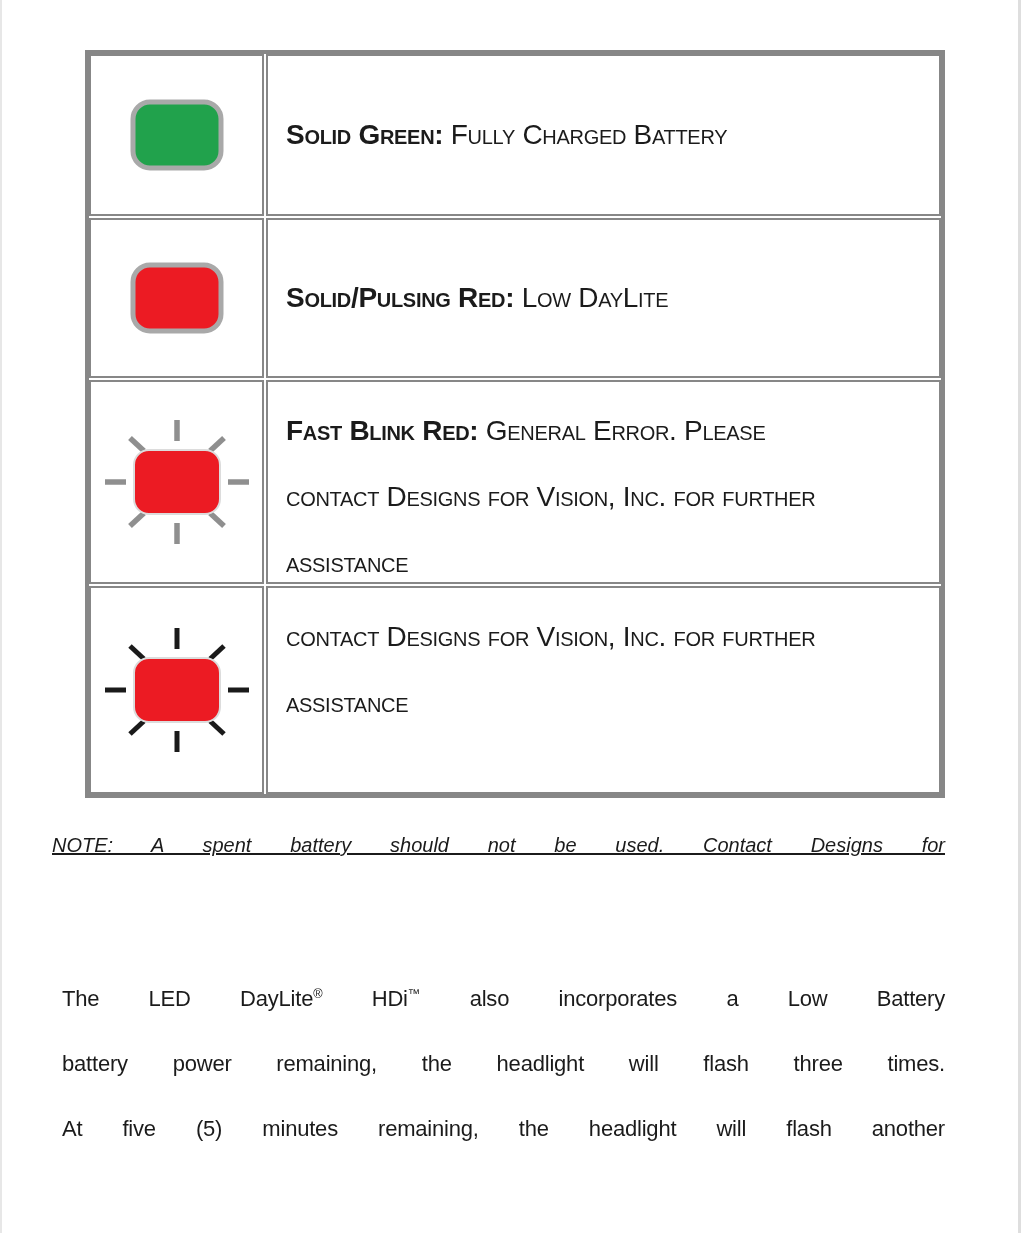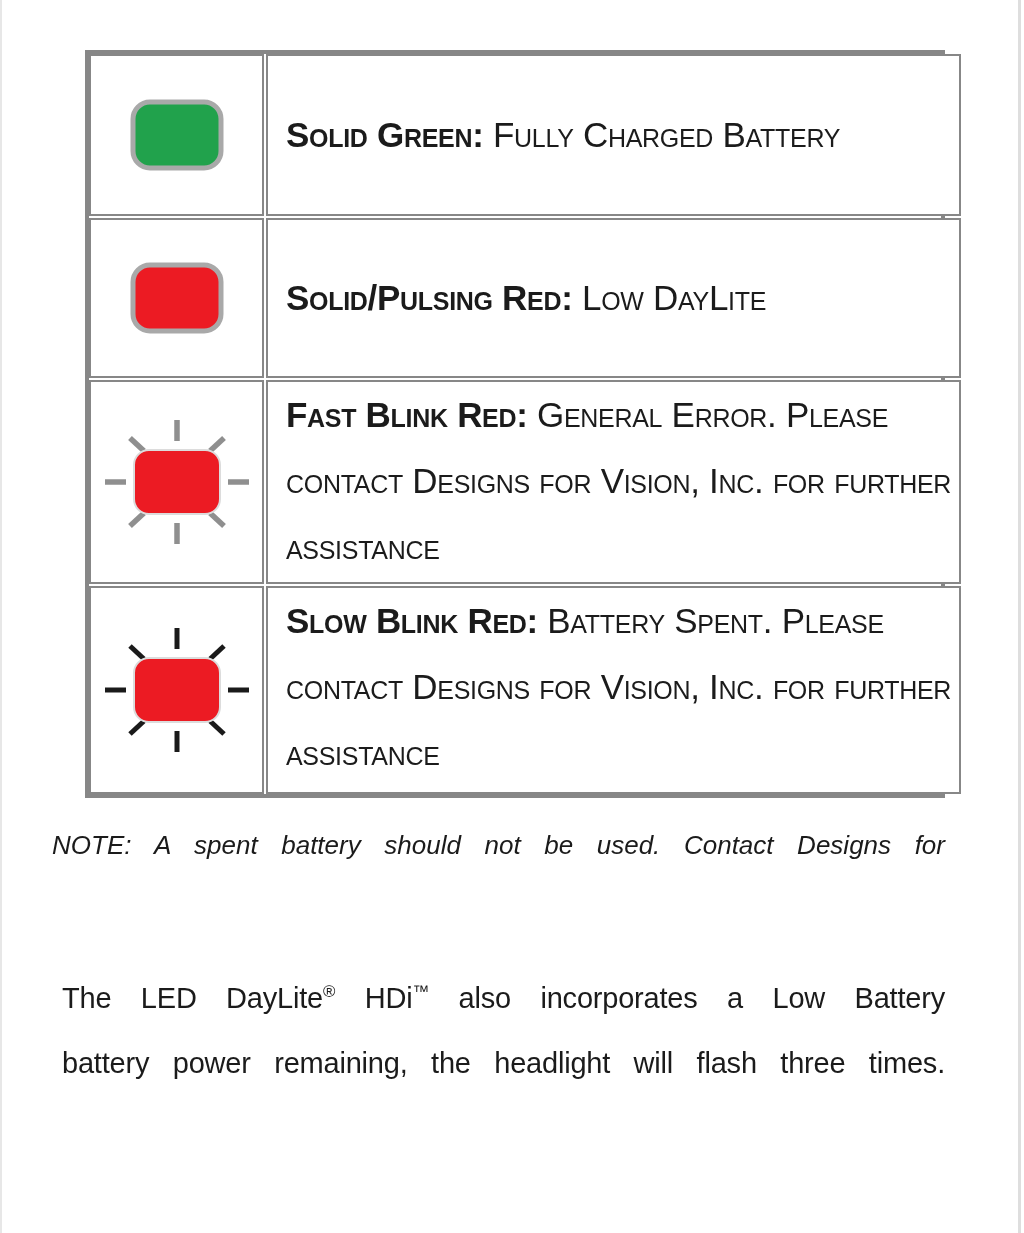--- a/index.html
+++ b/index.html
@@ -28,37 +28,37 @@
   }
   .cell{
     box-sizing:border-box;
     border:2px solid #878787;
     background:#ffffff;
   }
   .icon-cell{display:flex;align-items:center;justify-content:center;}
   .text-cell{
     display:flex;flex-direction:column;justify-content:center;
     padding:0 8px 0 18px;
-    font-size:35px;
+    font-size:28px;
     font-variant:small-caps;
     letter-spacing:-0.3px;
     line-height:40px;
   }
-  .text-cell.multiline{justify-content:flex-start;padding-top:0;line-height:66px;}
+  .text-cell.multiline{justify-content:flex-start;padding-top:16px;line-height:66px;}
   .text-cell .tline{white-space:nowrap;}
   .lbl-bold{font-weight:700;}
 
   
   .note-block{
     position:absolute;left:52px;top:813px;width:893px;
-    font-style:italic;font-size:26px;line-height:65px;
+    font-style:italic;font-size:20px;line-height:65px;text-decoration:underline;
   }
   .body-block{
     position:absolute;left:62px;top:966px;width:883px;
-    font-size:29px;line-height:65px;letter-spacing:-0.2px;
+    font-size:22px;line-height:65px;letter-spacing:-0.2px;
   }
   .jline{text-align:justify;text-align-last:justify;}
   .plainline{text-align:left;}
   sup.tm{font-size:0.58em;vertical-align:super;line-height:0;}
 </style>
 </head>
 <body>
 
 <div class="page">
   <div class="page-edge left"></div>
@@ -120,29 +120,27 @@
           <line x1="131" y1="70" x2="152" y2="70"></line>
           <line x1="33" y1="26" x2="47" y2="39"></line>
           <line x1="127" y1="26" x2="113" y2="39"></line>
           <line x1="33" y1="114" x2="47" y2="101"></line>
           <line x1="127" y1="114" x2="113" y2="101"></line>
         </g>
         <rect x="37" y="38" width="86" height="64" rx="15" stroke-width="2" fill="#ec1b23" stroke="#dcdcdc"></rect>
       </svg>
     </div>
     <div class="cell text-cell multiline">
-      <div class="tline">
-        <span class="lbl-bold">Slow Blink Red:</span><span> Battery Spent. Please</span>
-      </div>
       <div class="tline">contact Designs for Vision, Inc. for further</div>
       <div class="tline">assistance</div>
     </div>
   </div>
 
   <div class="note-block">
     <div class="jline">NOTE: A spent battery should not be used. Contact Designs for</div>
   </div>
 
   <div class="body-block">
     <div class="jline"><span>The LED DayLite</span><sup class="tm">®</sup><span> HDi</span><sup class="tm">™</sup><span> also incorporates a Low Battery</span></div>
     <div class="jline">battery power remaining, the headlight will flash three times.</div>
+    <div class="jline">At five (5) minutes remaining, the headlight will flash another</div>
   </div>
 </div>
 
 </body></html>

